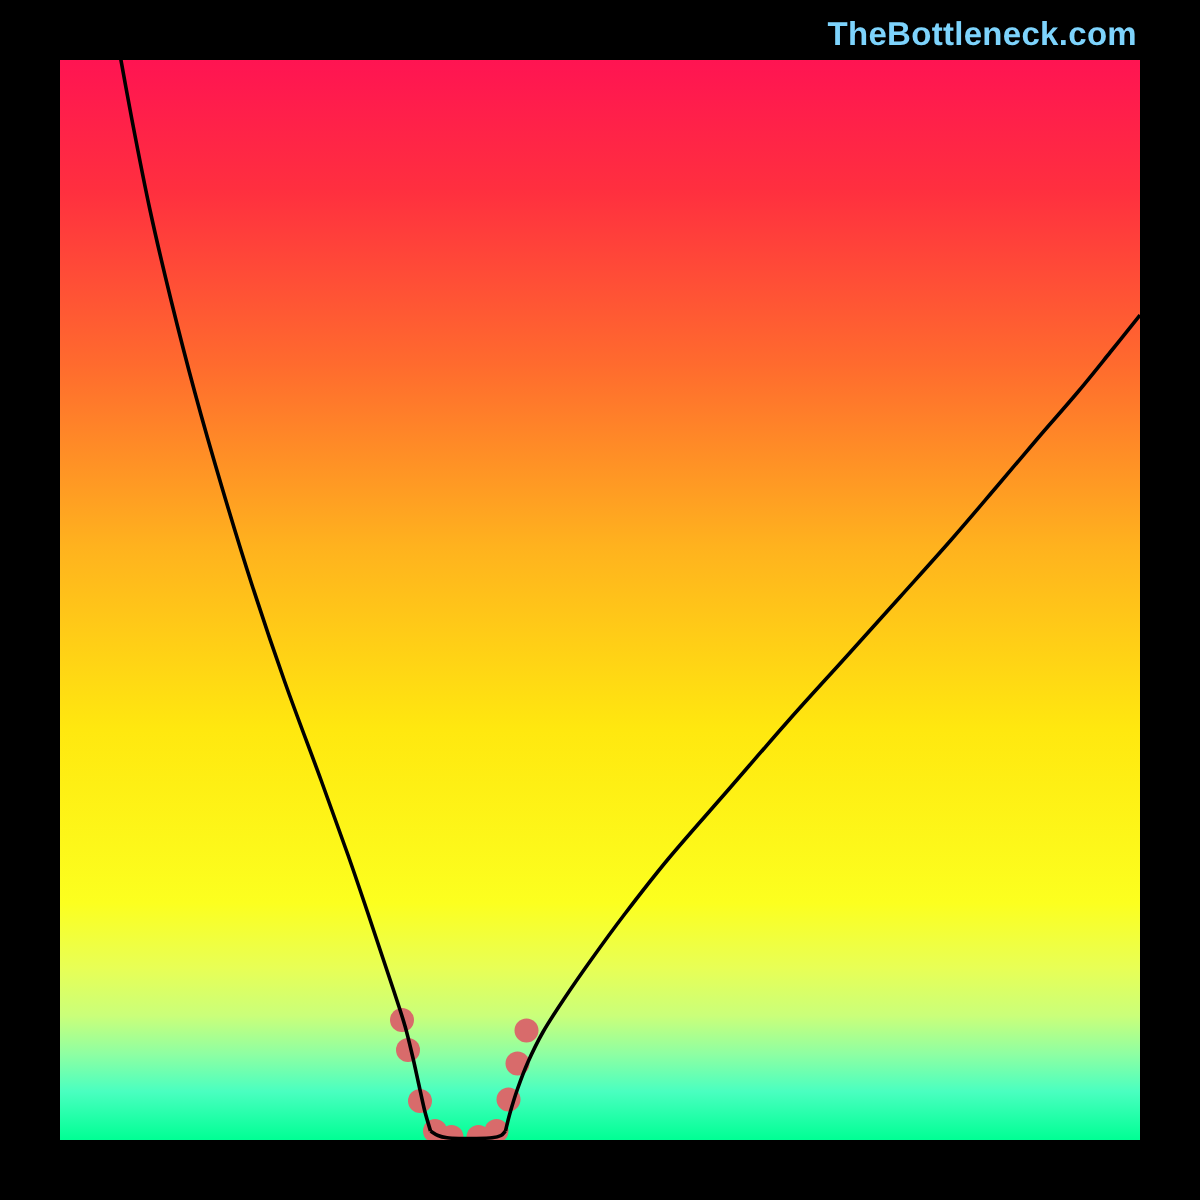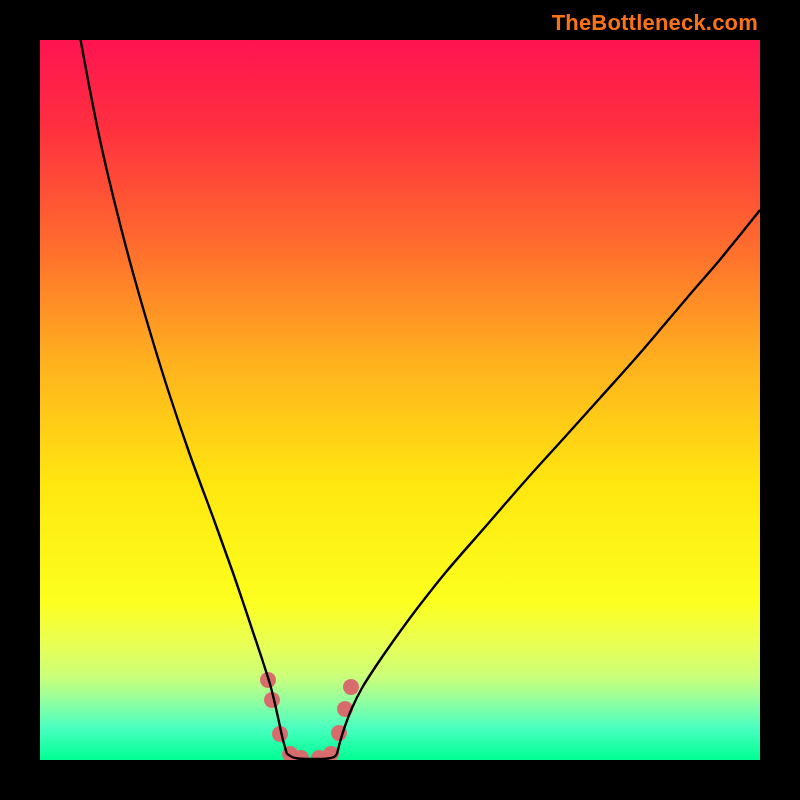--- a/index.html
+++ b/index.html
@@ -34,21 +34,21 @@
     inset: 0;
     width: 720px;
     height: 720px;
   }
   .watermark {
     position: absolute;
     top: 10px;
     right: 42px;
     font-size: 22px;
     font-weight: 600;
-    color: #f97316;
+    color: #7dd3fc;
     letter-spacing: 0.2px;
   }
 </style>
 </head>
 <body>
 
 <div class="frame">
 
   <div class="watermark">TheBottleneck.com</div>
 

